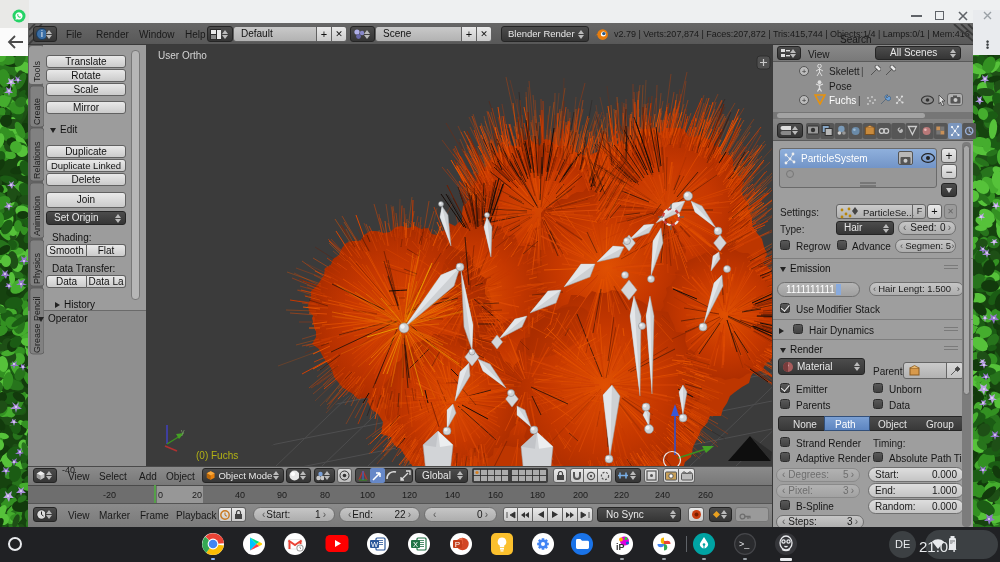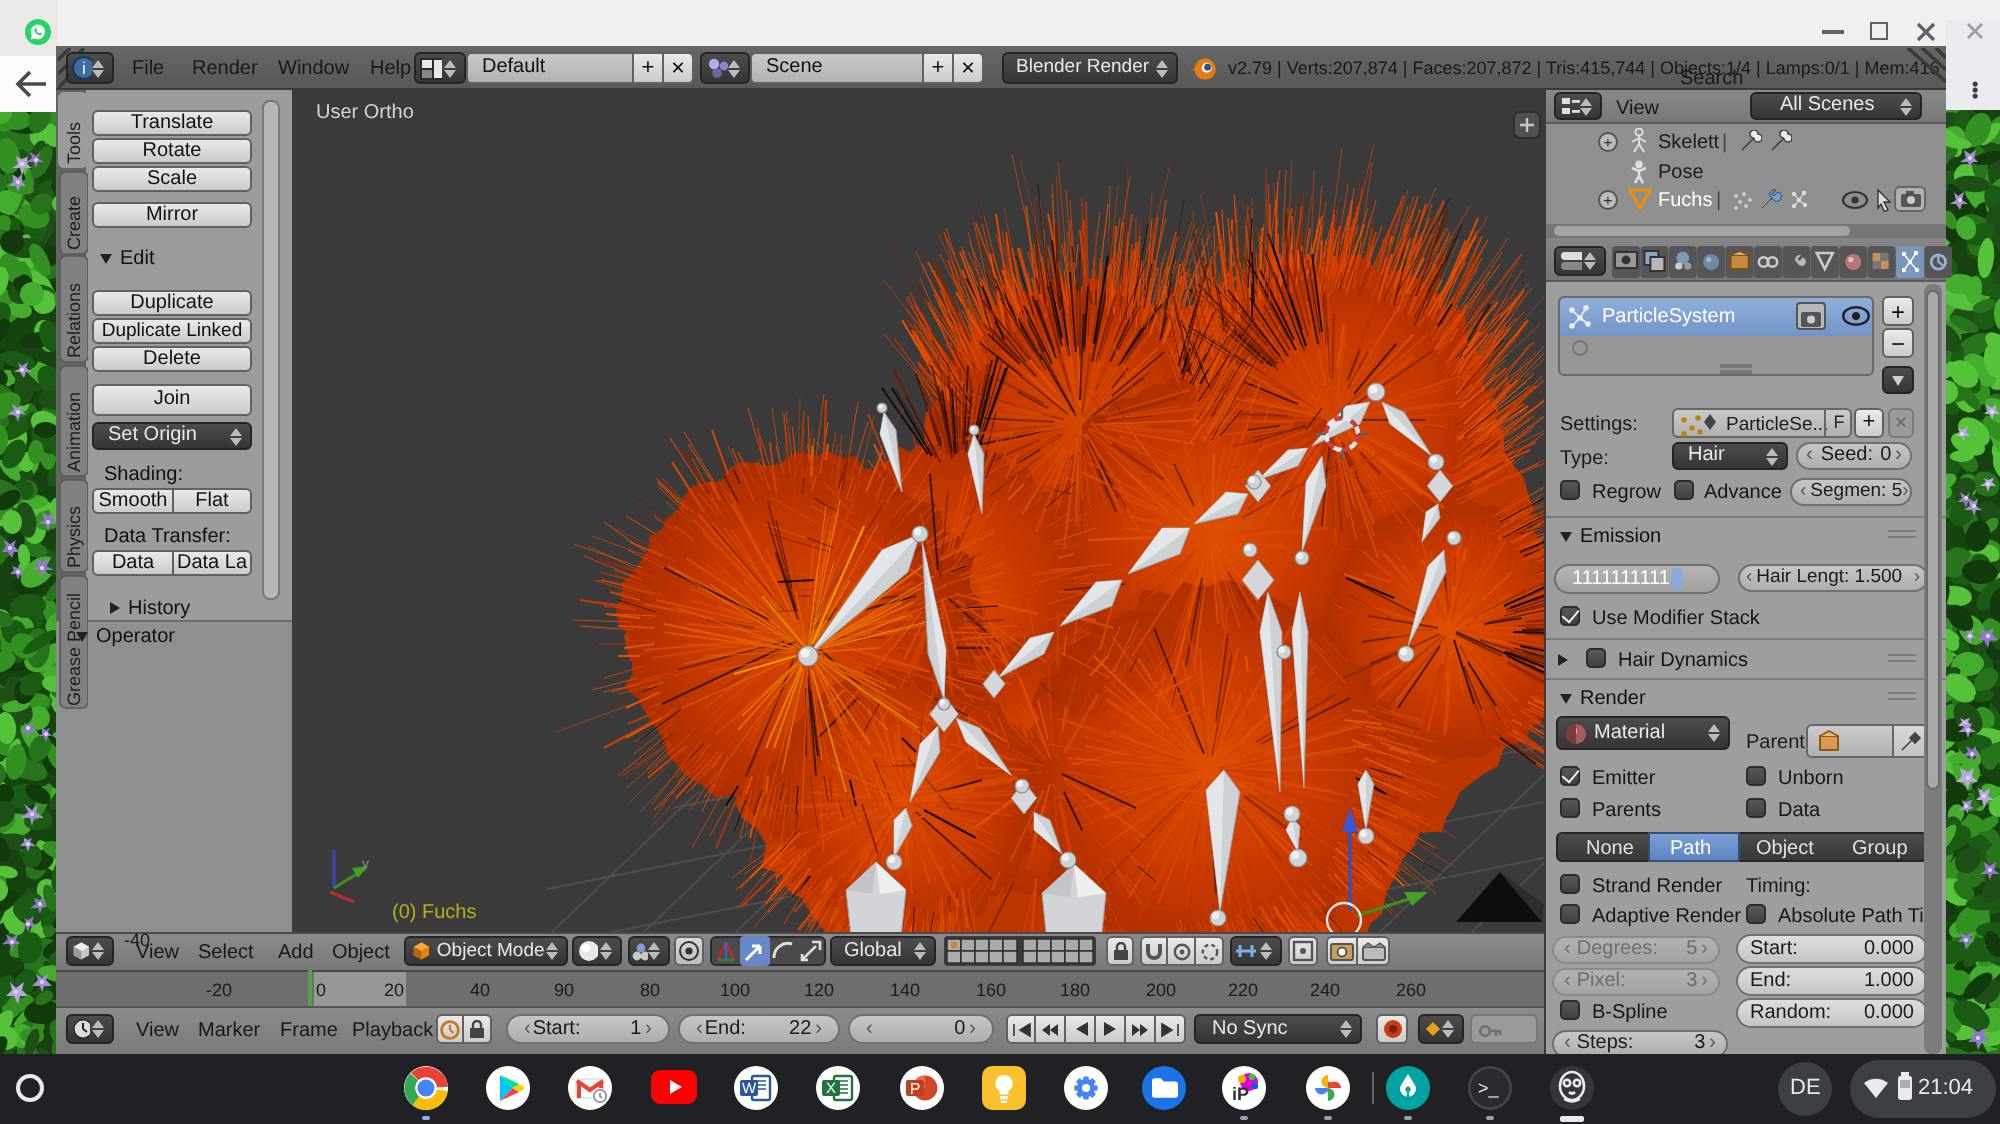--- a/index.html
+++ b/index.html
@@ -1857,14 +1857,14 @@
 <div class="abs" style="left:895px;top:538px;font-size:11px;color:#e8eaed">DE</div>
 <div class="abs" style="left:925px;top:530px;width:73px;height:29px;background:#3c4043;border-radius:15px"></div>
 <svg class="abs" style="left:931px;top:538px" width="14" height="12">
       <path d="M1 3.5 7 11l6-7.5A9.5 9.5 0 0 0 1 3.5z" fill="#e8eaed"></path>
     </svg>
 <svg class="abs" style="left:948px;top:536px" width="9" height="15">
       <rect x="2.5" y="0" width="4" height="2" fill="#e8eaed"></rect>
       <rect x="1" y="2" width="7" height="12" rx="1.2" fill="#e8eaed"></rect>
       <rect x="2" y="4" width="5" height="4" fill="#3c4043" opacity="0.35"></rect>
     </svg>
-<div class="abs" style="left:959px;top:538px;font-size:11px;color:#e8eaed">21:04</div>
+<div class="abs" style="left:919px;top:538px;font-size:15px;color:#e8eaed">21:04</div>
 
 </div>
 </body></html>

